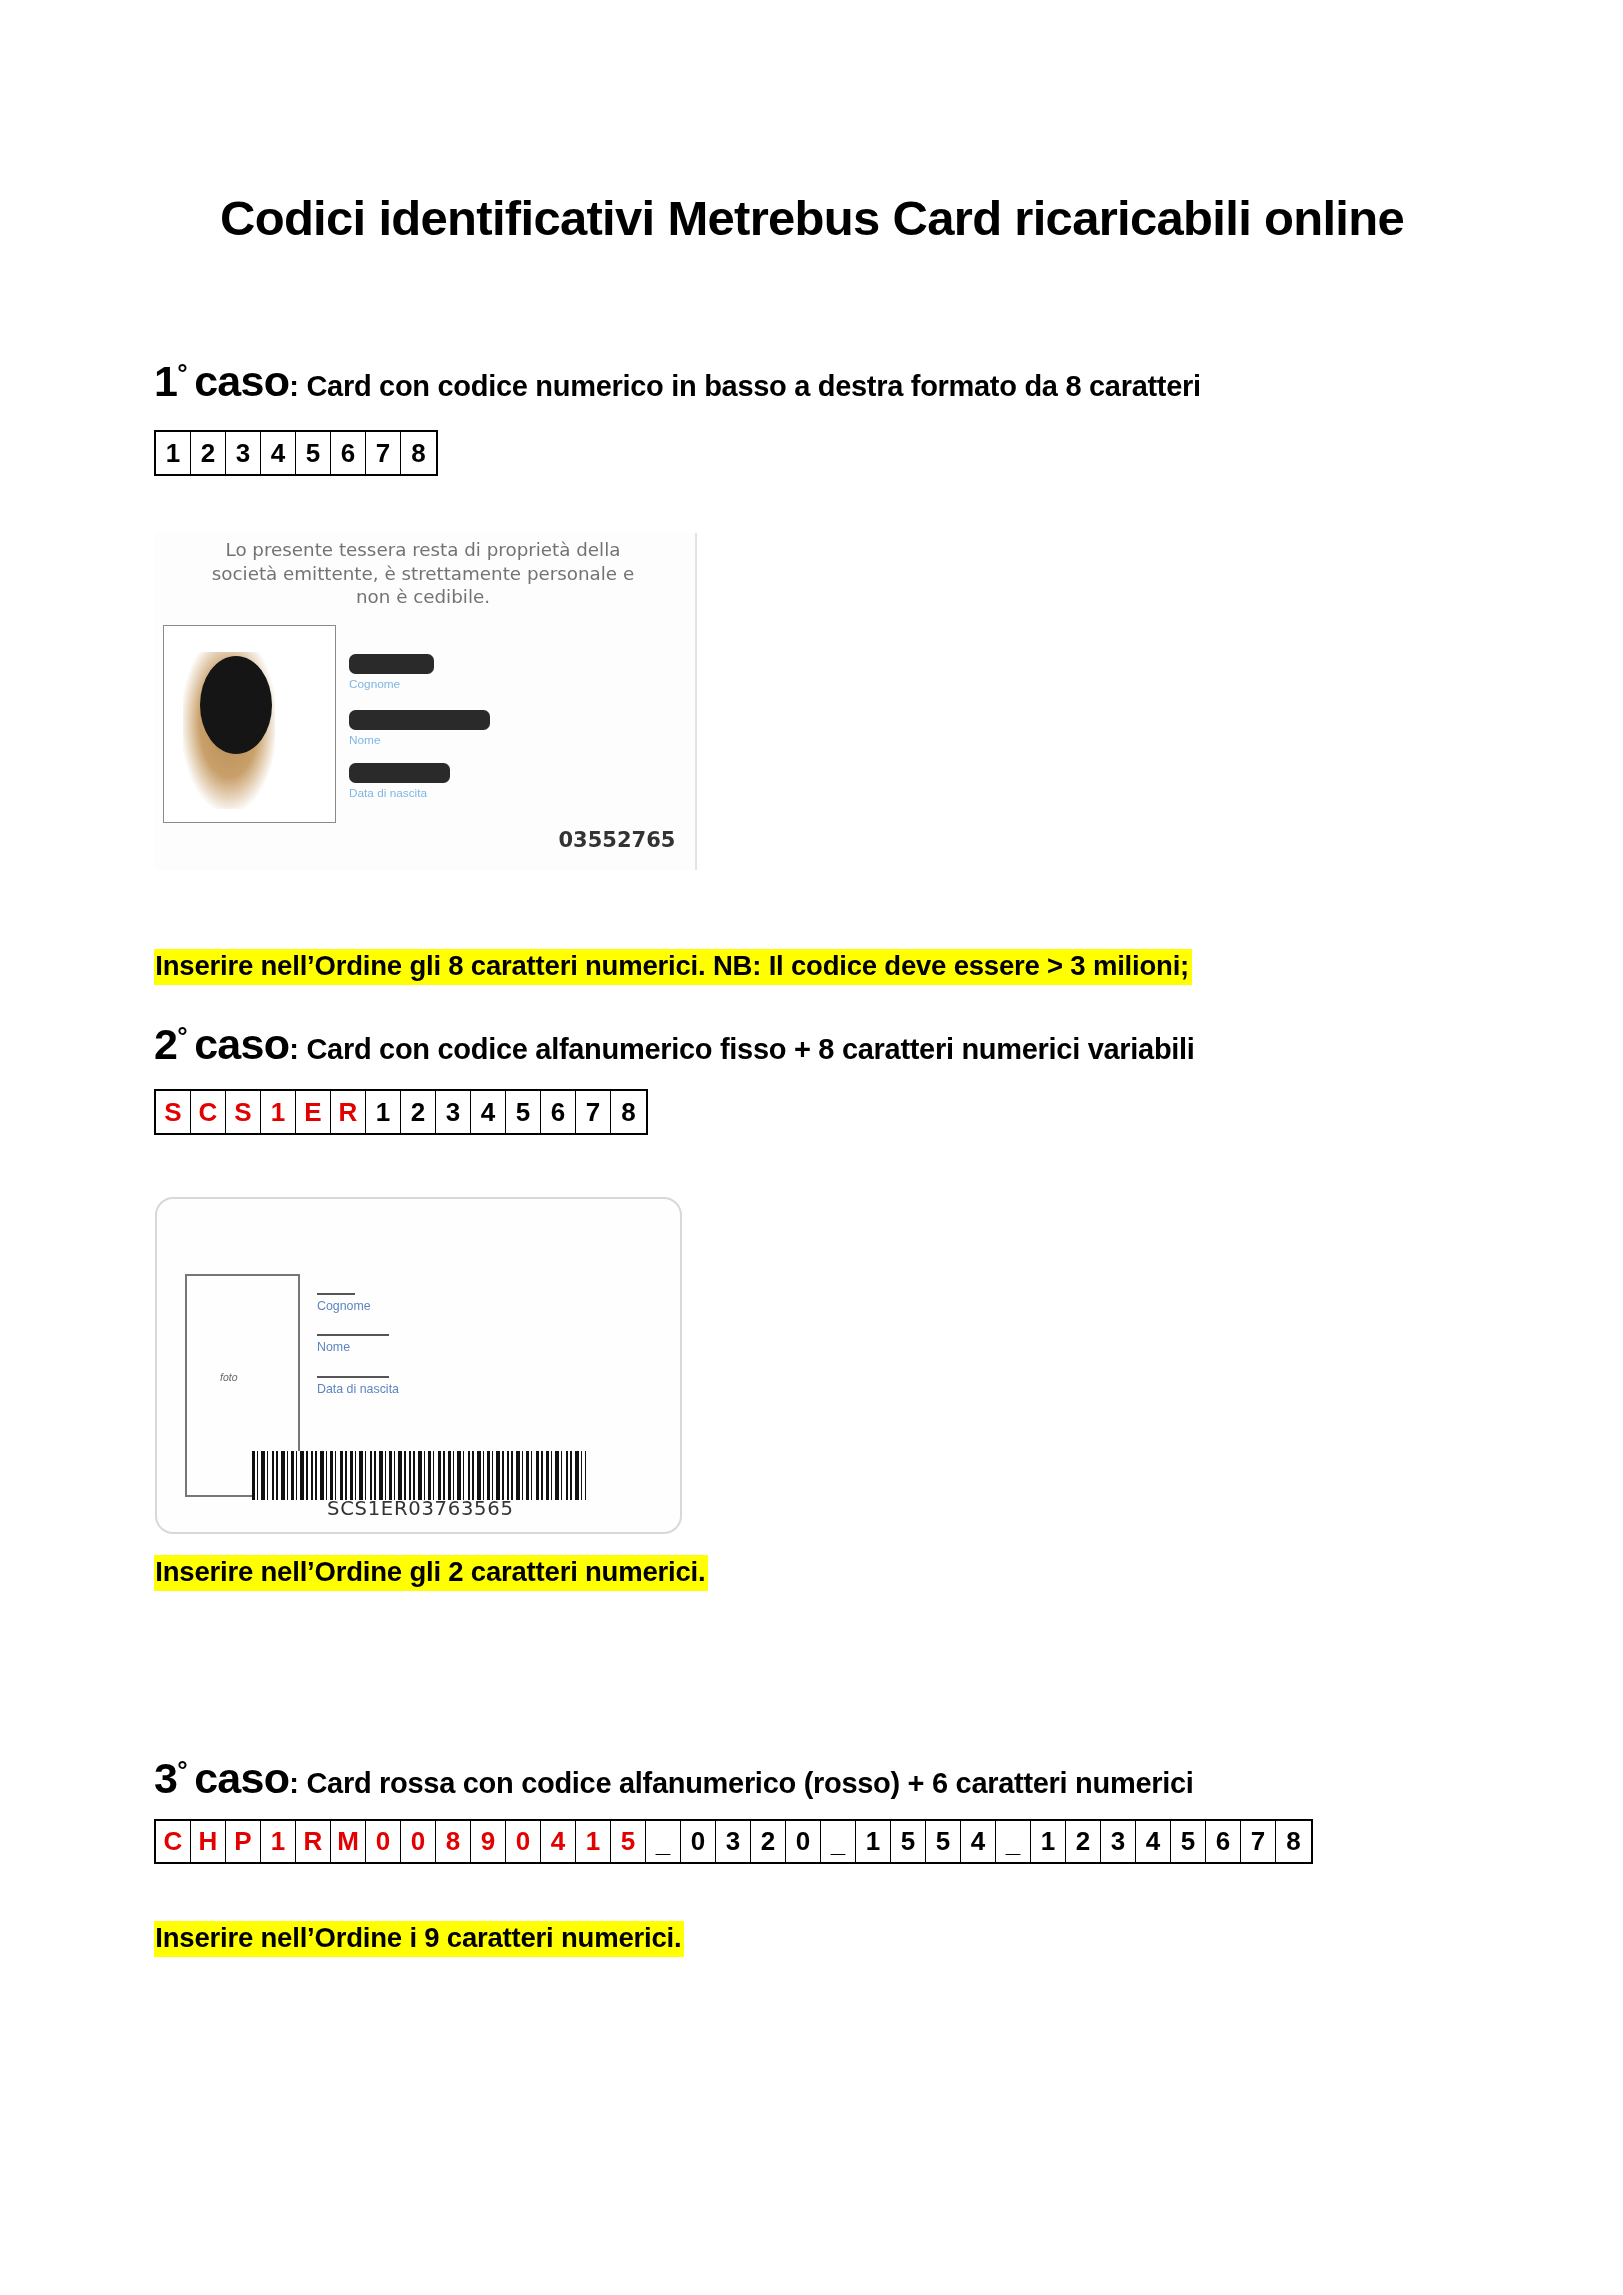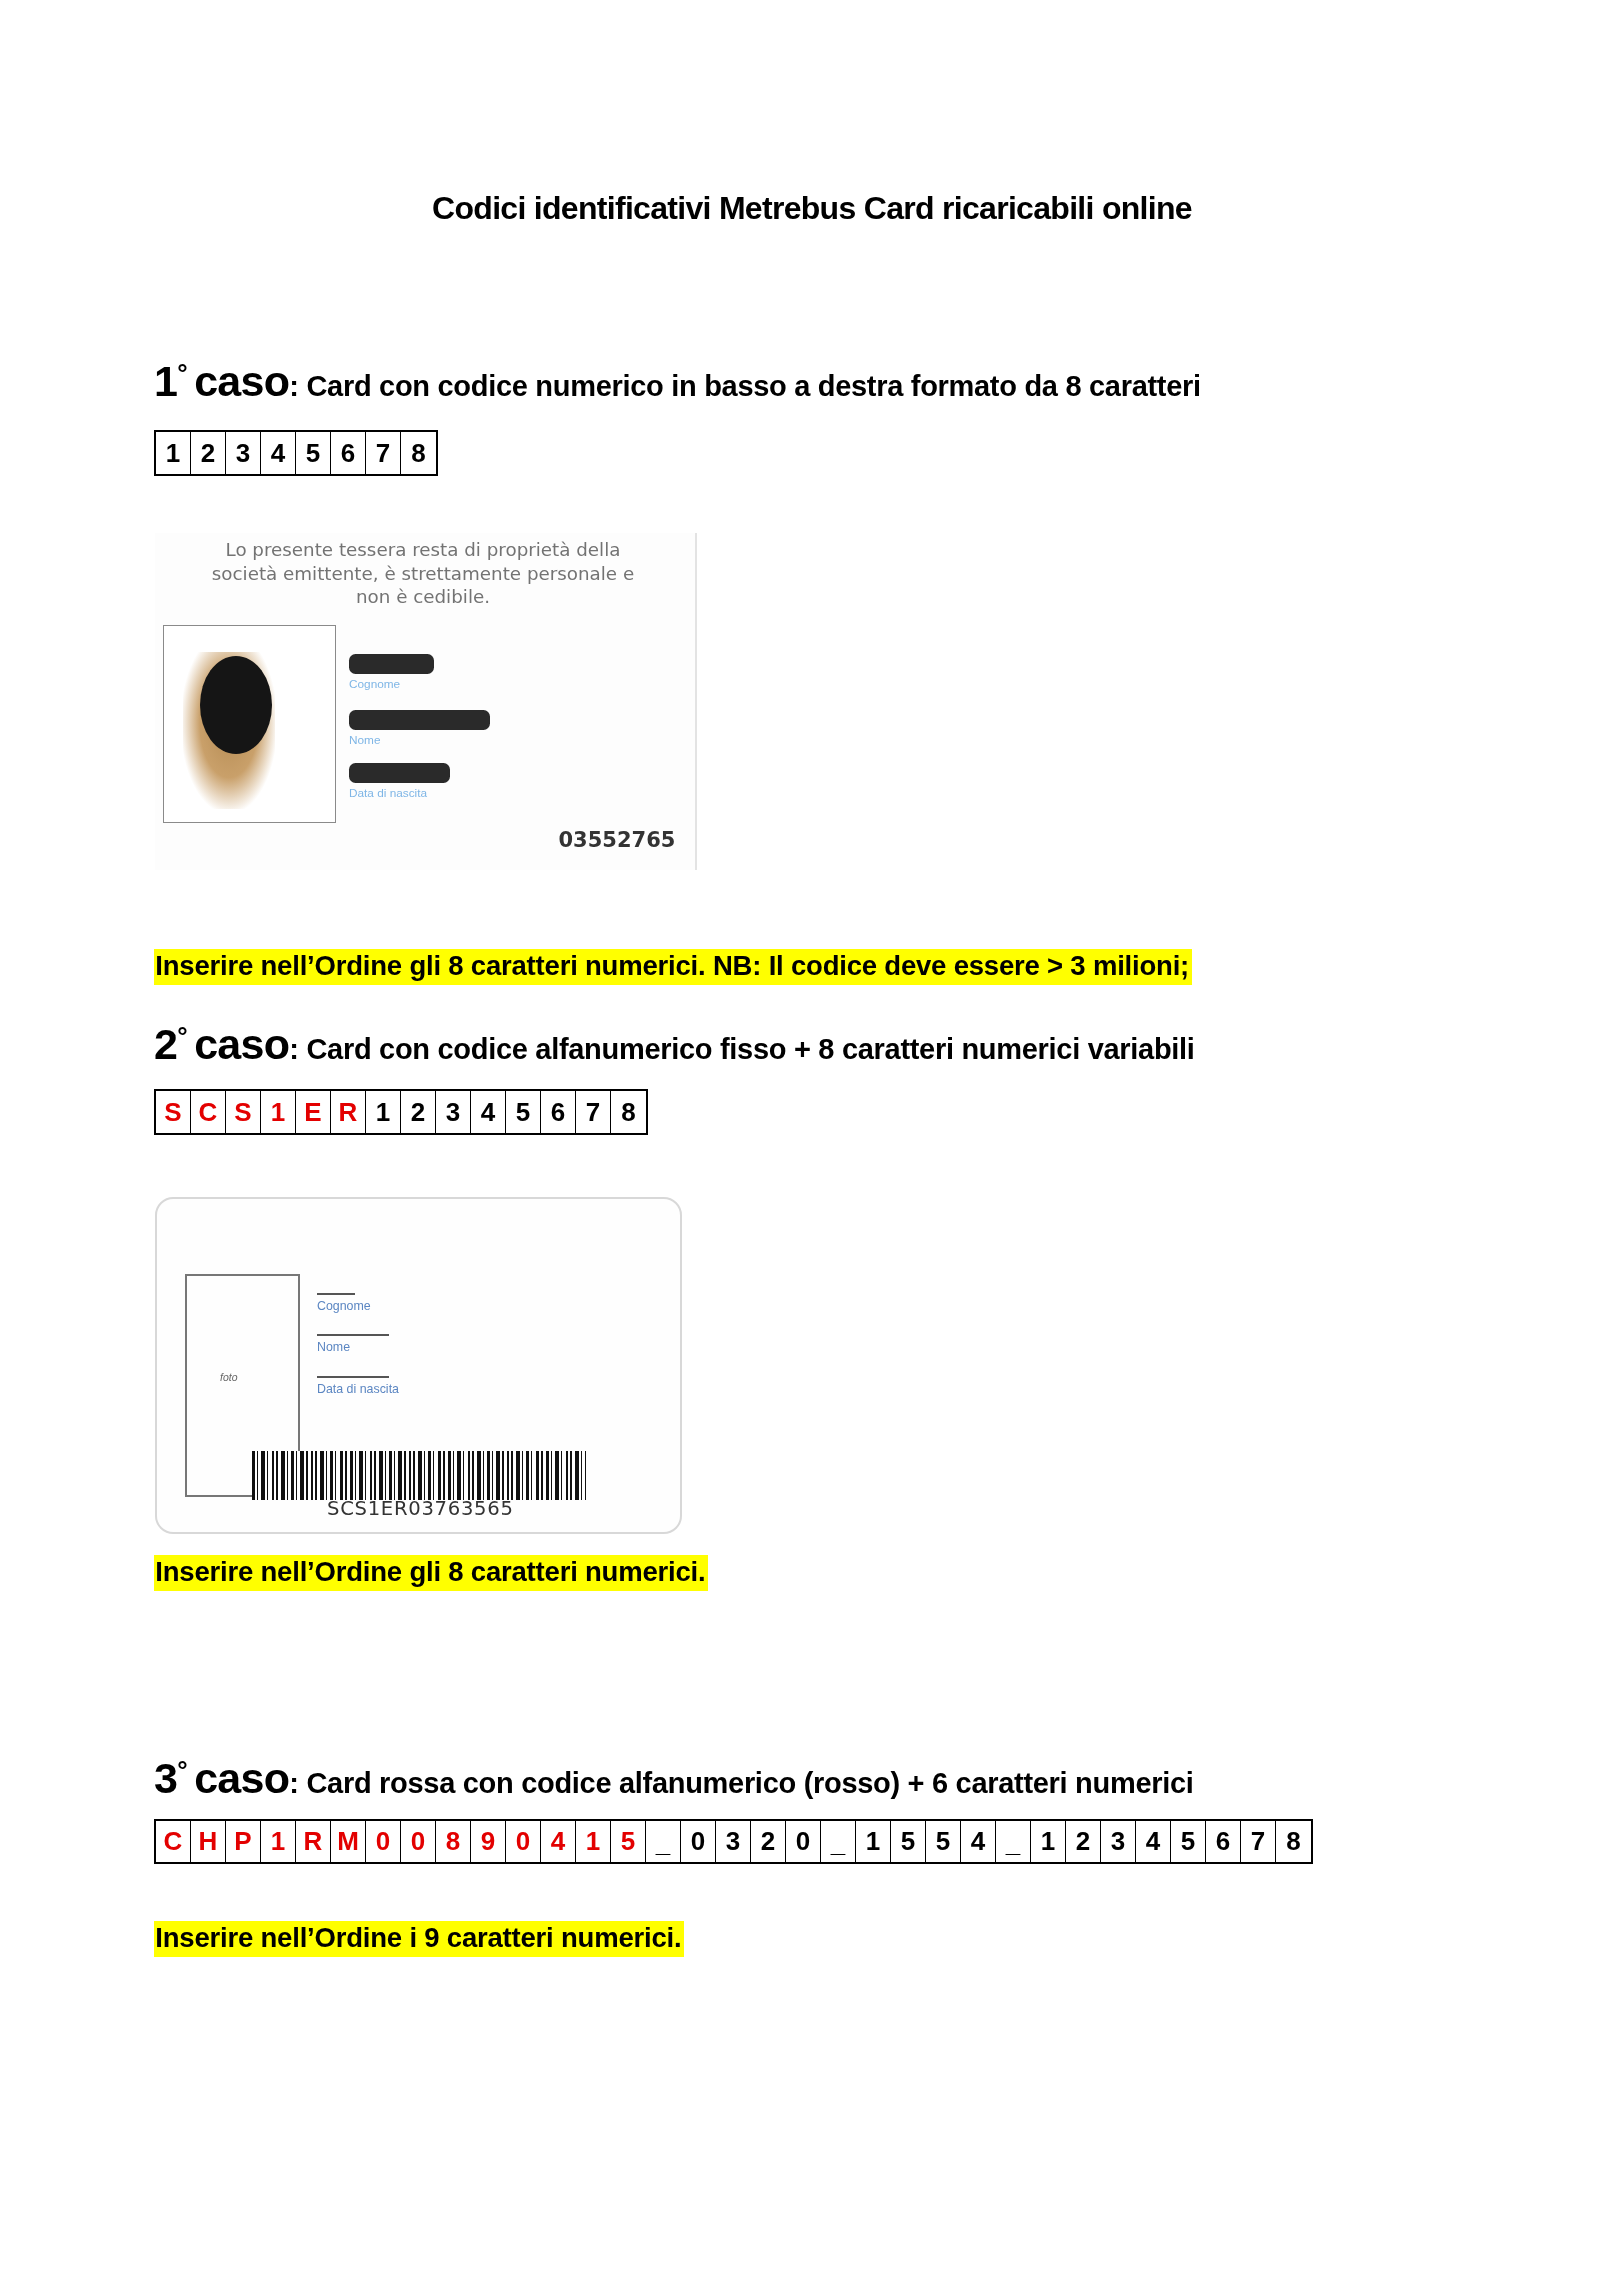--- a/index.html
+++ b/index.html
@@ -1,20 +1,20 @@
 <!DOCTYPE html>
 <html style="font-size:10.5px"><head>
 <meta charset="utf-8">
 <style>
   html, body { margin: 0; padding: 0; background: #ffffff; }
   body { width: 1624px; height: 2295px; position: relative; overflow: hidden;
          font-family: "Liberation Sans", "DejaVu Sans", sans-serif; color: #000; }
   .abs { position: absolute; }
   .title { top: 190px; left: 0; width: 1624px; text-align: center;
-           font-size: 32px; font-weight: bold; letter-spacing: -0.7px; }
+           font-size: 49px; font-weight: bold; letter-spacing: -0.7px; }
   .heading { left: 154px; font-weight: bold; white-space: nowrap; }
   .heading .big { font-size: 43px; letter-spacing: -0.7px; }
   .heading .sup { font-size: 26px; vertical-align: 14.4px; margin-right: 6.5px; }
   .heading .desc { font-size: 29px; letter-spacing: -0.3px; }
   .boxes { display: flex; border: 2.6px solid #000; background: #fff; }
   .box { border-right: 1.3px solid #000; display: flex; align-items: center; justify-content: center;
          font-weight: bold; font-size: 26px; box-sizing: border-box; }
   .box:last-child { border-right: none; }
   .box.red { color: #e30000; }
   .box.under { align-items: flex-end; padding-bottom: 2.6px; }
@@ -115,21 +115,21 @@
   <div class="line" style="left:160px; top:94px; width:38px;"></div>
   <div class="lbl" style="left:160px; top:100px;">Cognome</div>
   <div class="line" style="left:160px; top:135px; width:72px;"></div>
   <div class="lbl" style="left:160px; top:141px;">Nome</div>
   <div class="line" style="left:160px; top:177px; width:72px;"></div>
   <div class="lbl" style="left:160px; top:183px;">Data di nascita</div>
   <div class="barcode"></div>
   <div class="bcode">SCS1ER03763565</div>
 </div>
 
-<div class="abs hl" style="left:154px; top:1555px;">Inserire nell’Ordine gli 8 caratteri numerici.</div>
+<div class="abs hl" style="left:154px; top:1555px;">Inserire nell’Ordine gli 2 caratteri numerici.</div>
 
 <div class="abs heading" style="top:1754px;">
   <span class="big">3</span><span class="sup">°</span><span class="big">caso</span><span class="desc">: Card rossa con codice alfanumerico (rosso) + 6 caratteri numerici</span>
 </div>
 
 <div class="abs boxes" id="boxes-2" style="left:154px; top:1819px; height:41px;">
     <div class="box red" style="width: 35px;">C</div>
     <div class="box red" style="width: 35px;">H</div>
     <div class="box red" style="width: 35px;">P</div>
     <div class="box red" style="width: 35px;">1</div>

